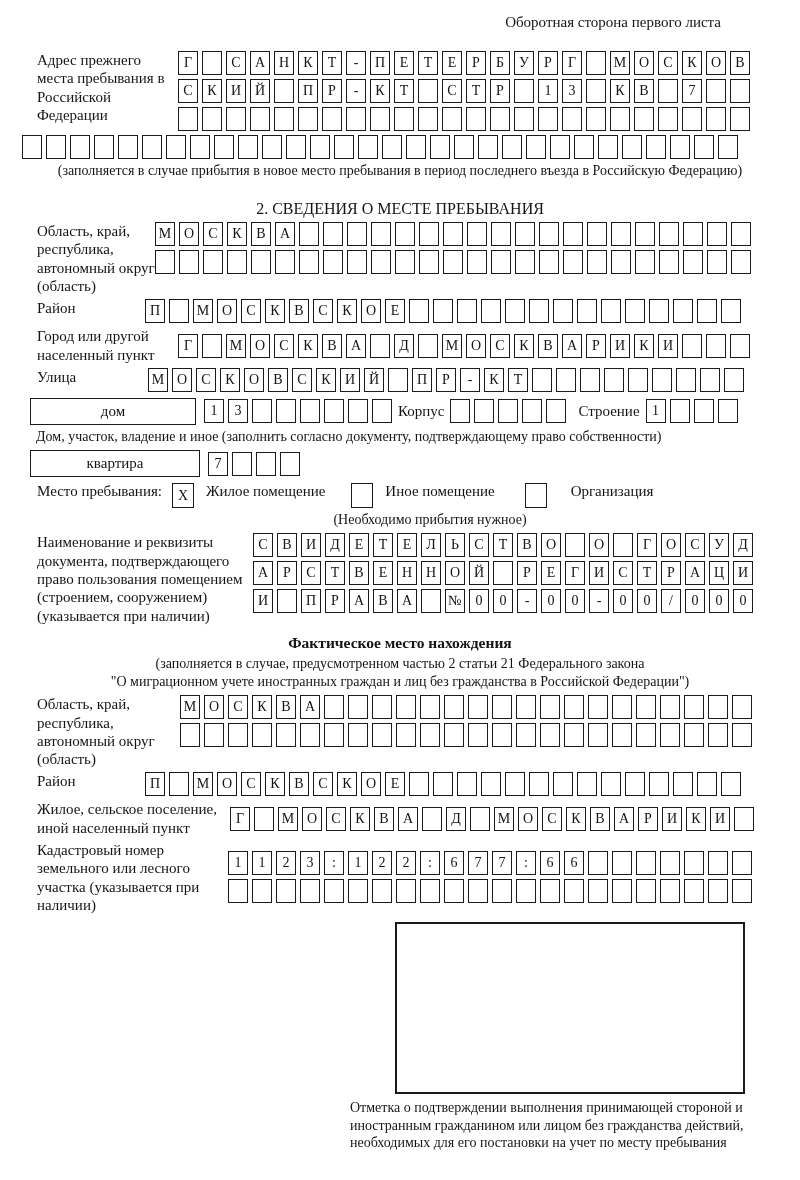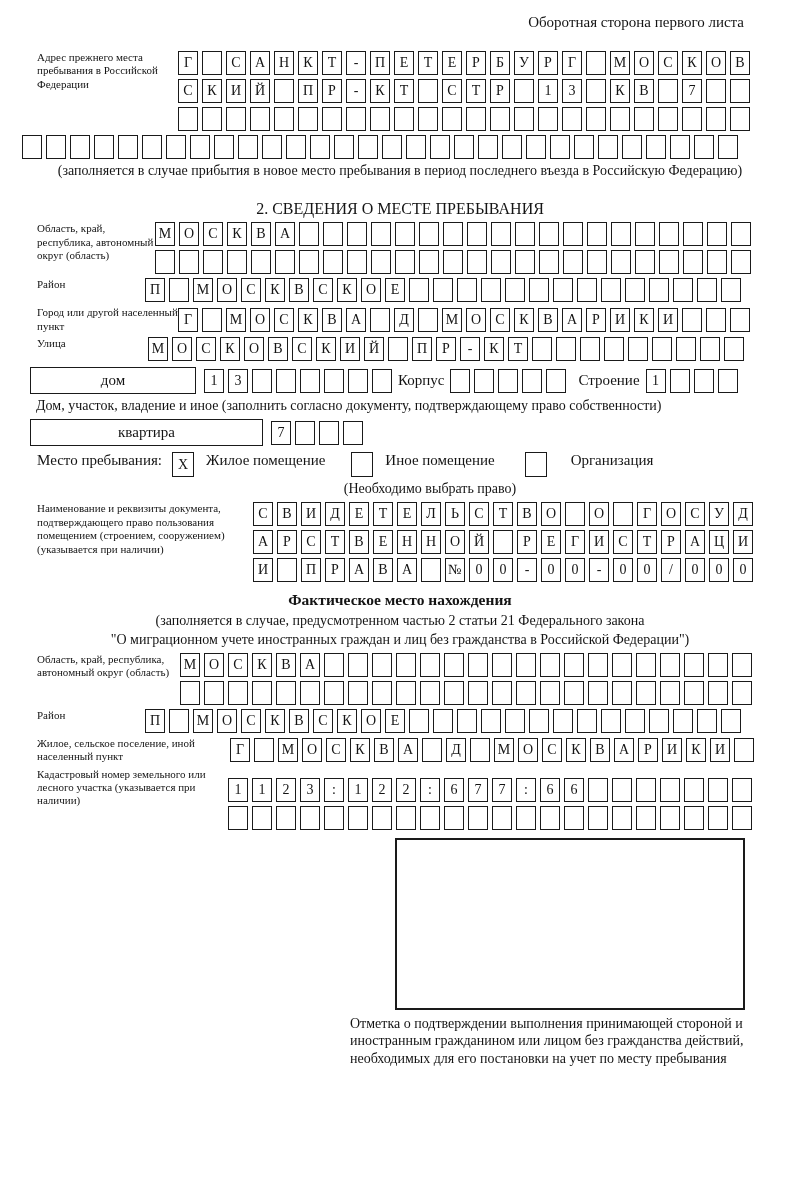--- a/index.html
+++ b/index.html
@@ -1,23 +1,23 @@
 <!DOCTYPE html>
 <html><head>
 <meta charset="utf-8">
 <style>
   html,body{margin:0;padding:0}
   body{
     width:800px;height:1180px;overflow:hidden;background:#ffffff;color:#141414;
     font-family:"Liberation Serif","DejaVu Serif",serif;
   }
-  .hdr{padding:14px 56px 0 0;text-align:right;font-size:15px}
+  .hdr{padding:14px 79px 0 0;text-align:right;font-size:15px}
   .frow{display:flex;align-items:flex-start;margin-left:37px}
   .vcenter{align-items:center}
-  .flabel{font-size:11px;line-height:1.22;flex:0 0 auto}
+  .flabel{font-size:15px;line-height:1.22;flex:0 0 auto}
   .w141{width:141px}.w118{width:118px}.w108{width:108px}.w111{width:111px}
   .w216{width:216px}.w143{width:143px}.w193{width:193px}.w191{width:191px}
   .rowscol{display:flex;flex-direction:column;gap:4px}
   .cells{display:flex;gap:4px;flex:0 0 auto}
   .cell{
     flex:0 0 20px;width:20px;height:24px;box-sizing:border-box;
     border:1.8px solid #1a1a1a;display:flex;align-items:center;justify-content:center;
     font-size:14px;line-height:1;
   }
   .fullrow{margin:4px 0 0 22px}
@@ -25,21 +25,21 @@
   .center{text-align:center}
   .lnote{margin-left:36px}
   .sec-title{font-weight:normal;font-size:16px;text-align:center;margin-top:20px}
   .fact-title{font-weight:bold;font-size:15.5px;text-align:center;margin-top:9px}
   .mt4{margin-top:4px}
   .bigbox{
     height:27px;box-sizing:border-box;border:1.8px solid #1a1a1a;
     display:flex;align-items:center;justify-content:center;font-size:15px;flex:0 0 auto;
   }
   .housebox{width:166px}
-  .aptbox{width:233px}
+  .aptbox{width:170px}
   .hrow{display:flex;align-items:center;margin-left:30px;margin-top:6px}
   .inlbl{font-size:15px;margin:0 6px;white-space:nowrap}
   .gap8{width:8px;flex:0 0 8px}
   .stayrow{display:flex;align-items:flex-start;margin-left:37px;margin-top:6px;font-size:15px}
   .cbox{
     width:22px;height:25px;box-sizing:border-box;border:1.8px solid #1a1a1a;
     display:flex;align-items:center;justify-content:center;font-size:14px;flex:0 0 auto;
   }
   .staynote{width:560px;margin-left:150px;text-align:center}
   .padtop10{padding-top:10px}
@@ -371,21 +371,21 @@
 
   <div class="stayrow">
     <span>Место пребывания:</span>
     <div class="cbox" style="margin-left:10px">X</div>
     <span style="margin-left:12px">Жилое помещение</span>
     <div class="cbox" style="margin-left:26px"></div>
     <span style="margin-left:12px">Иное помещение</span>
     <div class="cbox" style="margin-left:30px"></div>
     <span style="margin-left:24px">Организация</span>
   </div>
-  <div class="note staynote">(Необходимо выбрать право)</div>
+  <div class="note staynote">(Необходимо прибытия нужное)</div>
 
   <div class="frow mt4">
     <div class="flabel w216">Наименование и реквизиты документа, подтверждающего право пользования помещением (строением, сооружением) (указывается при наличии)</div>
     <div class="rowscol">
       <div class="cells">
           <div class="cell">С</div>
           <div class="cell">В</div>
           <div class="cell">И</div>
           <div class="cell">Д</div>
           <div class="cell">Е</div>

